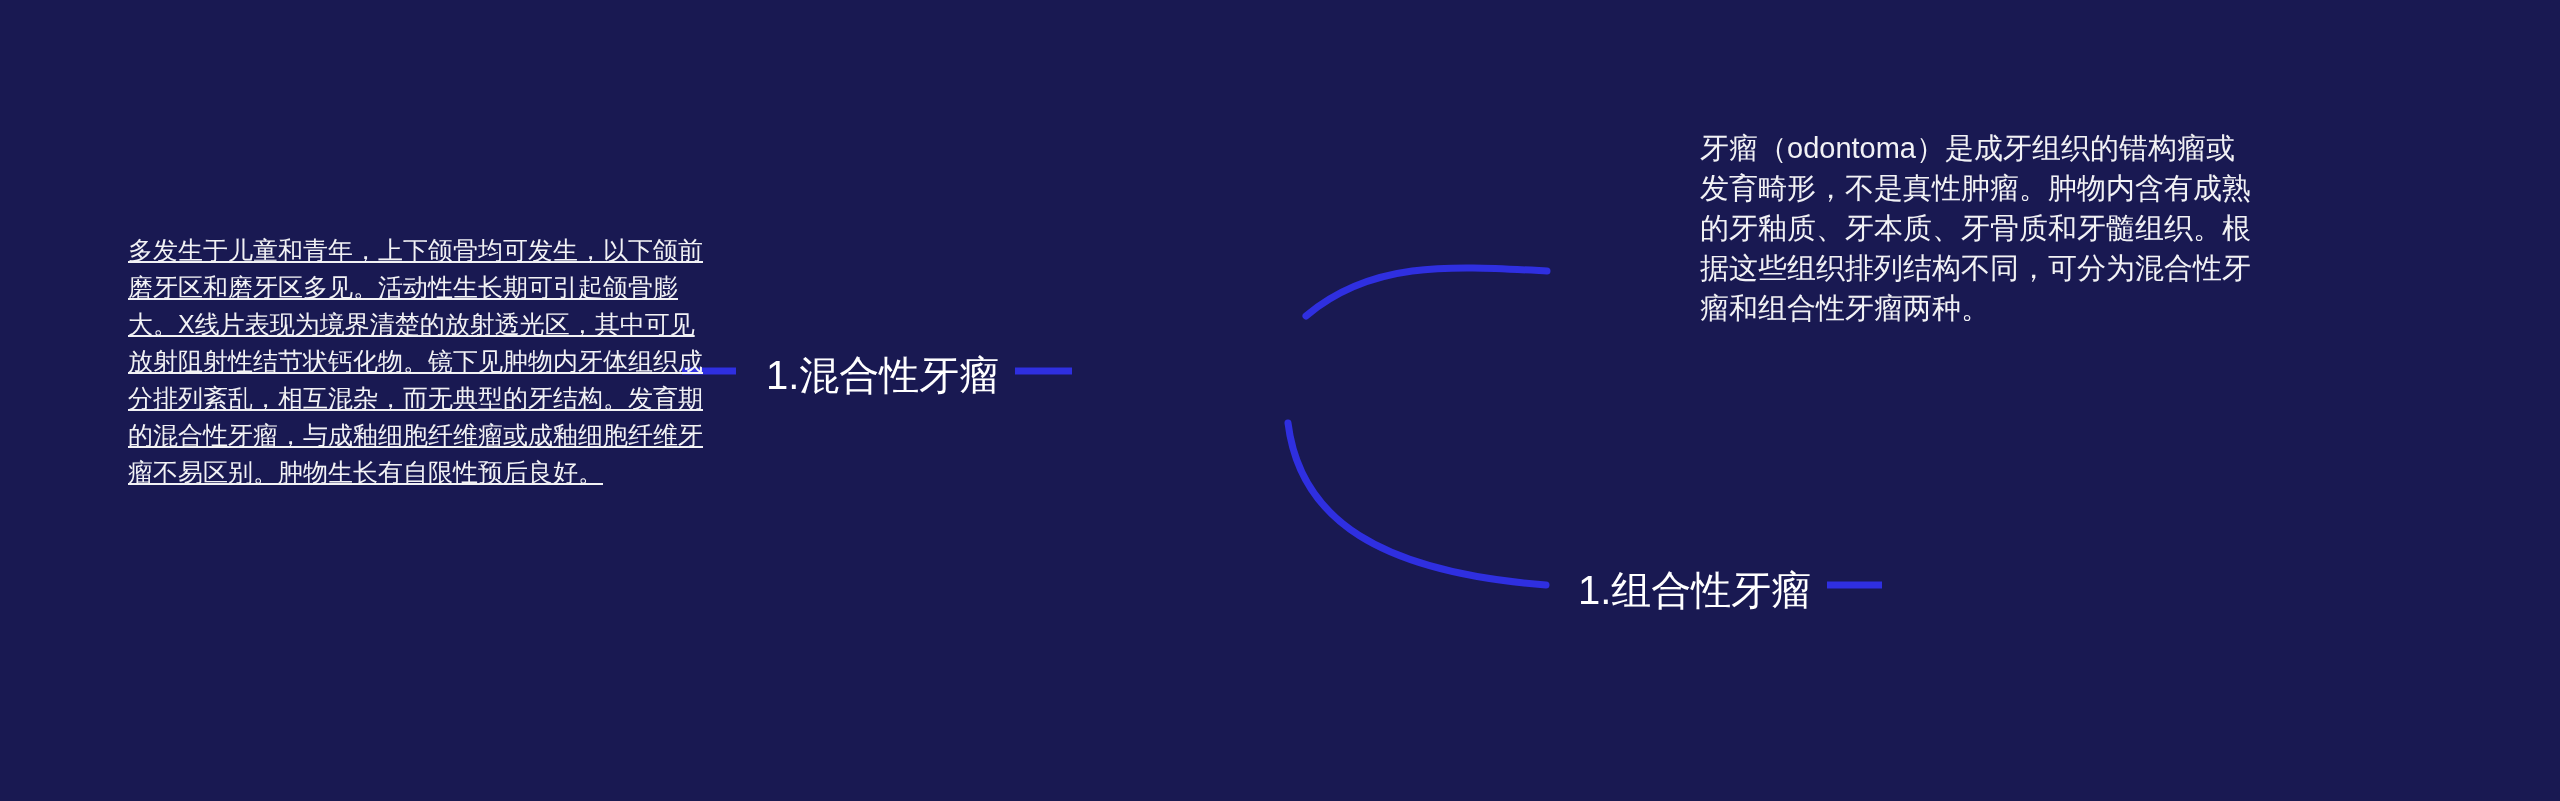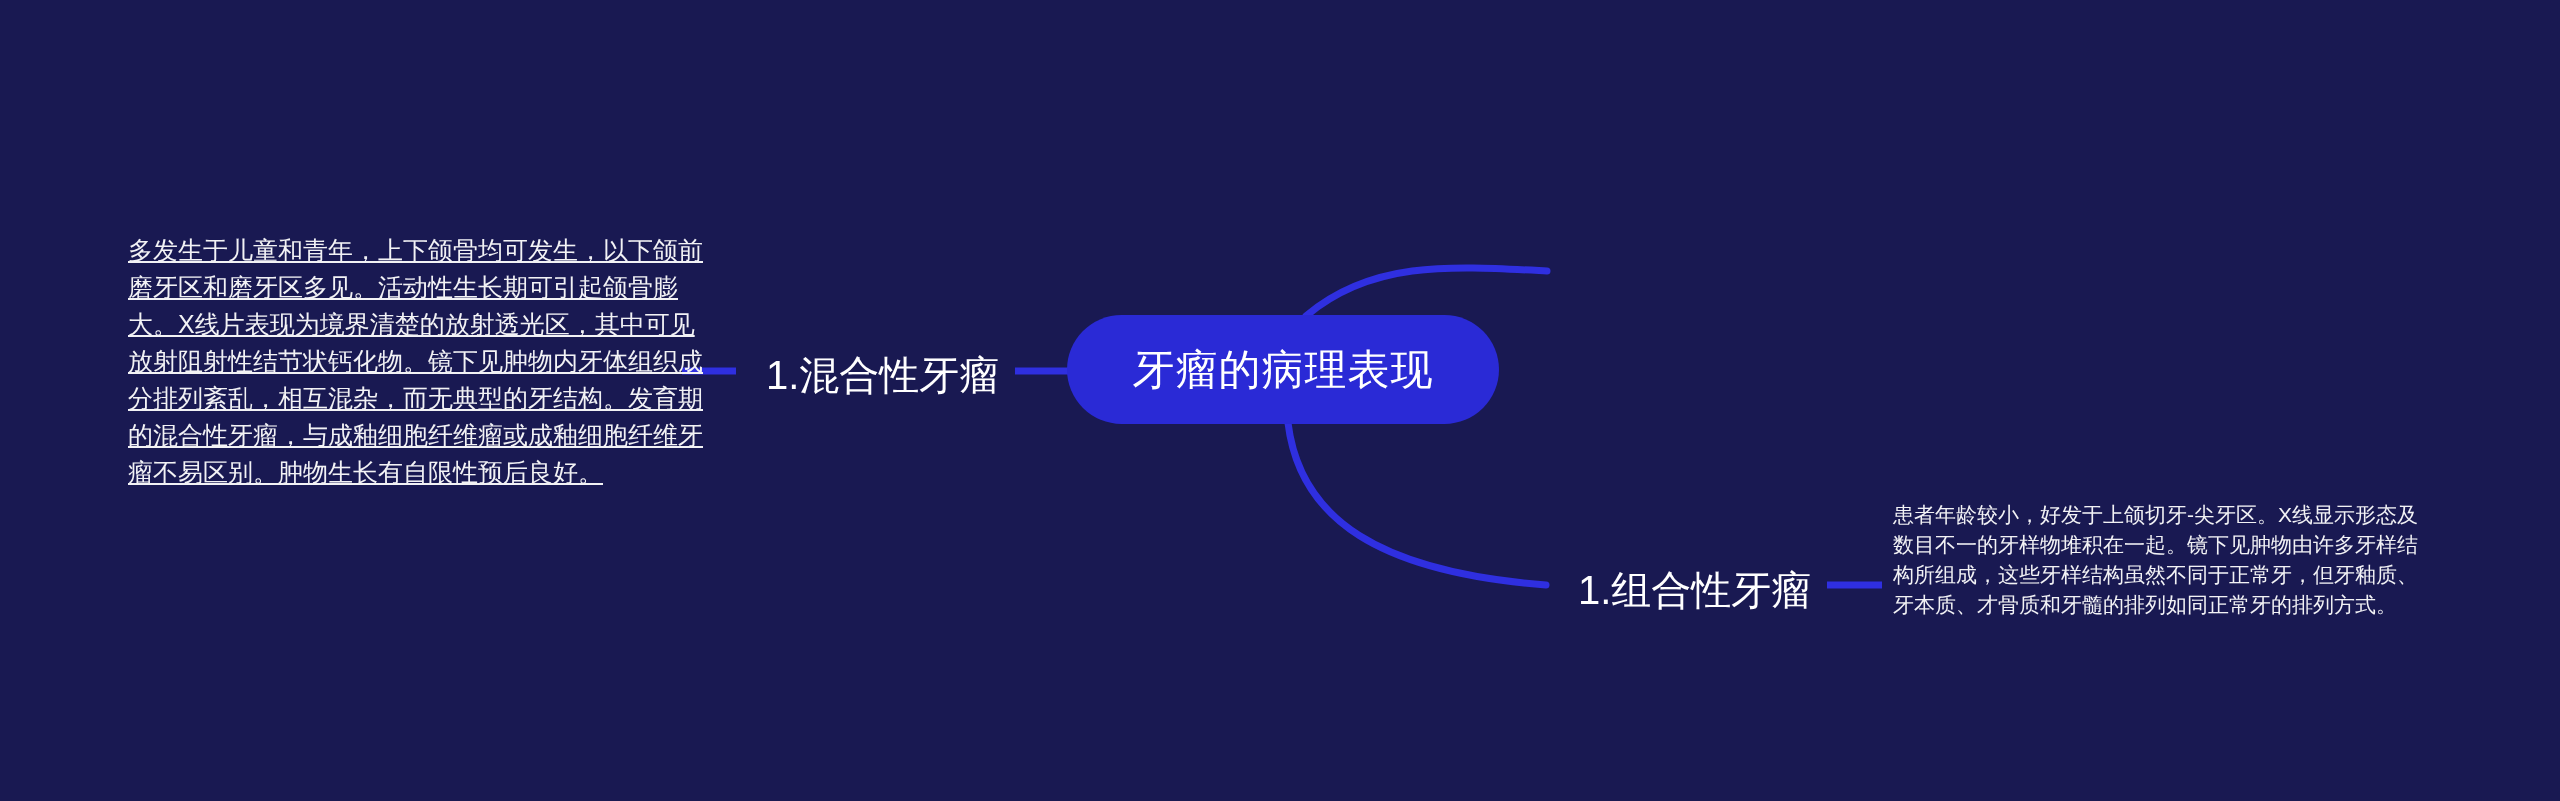--- a/index.html
+++ b/index.html
@@ -101,26 +101,23 @@
 
     <path d="M 1015 371 L 1072 371" stroke="#2f2fe0" stroke-width="7" fill="none" stroke-linecap="butt"></path>
 
     <path d="M 1306 316 C 1372 260, 1452 266, 1547 271" stroke="#2f2fe0" stroke-width="7" fill="none" stroke-linecap="round"></path>
 
     <path d="M 1288 423 C 1300 520, 1380 572, 1546 585" stroke="#2f2fe0" stroke-width="7" fill="none" stroke-linecap="round"></path>
 
     <path d="M 1827 585 L 1882 585" stroke="#2f2fe0" stroke-width="7" fill="none" stroke-linecap="butt"></path>
   </svg>
 
-  <div class="node-central">
-    <span class="label">牙瘤的病理表现</span>
-  </div>
 
   <div class="branch-label" id="branch-label-1">1.混合性牙瘤</div>
 
   <div class="branch-label" id="branch-label-2">1.组合性牙瘤</div>
 
   <div class="leaf-text" id="leaf-text-left">多发生于儿童和青年，上下颌骨均可发生，以下颌前磨牙区和磨牙区多见。活动性生长期可引起颌骨膨大。X线片表现为境界清楚的放射透光区，其中可见放射阻射性结节状钙化物。镜下见肿物内牙体组织成分排列紊乱，相互混杂，而无典型的牙结构。发育期的混合性牙瘤，与成釉细胞纤维瘤或成釉细胞纤维牙瘤不易区别。肿物生长有自限性预后良好。</div>
 
+  <div class="leaf-text" id="leaf-text-topright">牙瘤（odontoma）是成牙组织的错构瘤或发育畸形，不是真性肿瘤。肿物内含有成熟的牙釉质、牙本质、牙骨质和牙髓组织。根据这些组织排列结构不同，可分为混合性牙瘤和组合性牙瘤两种。</div>
 
-  <div class="leaf-text" id="leaf-text-bottomright">患者年龄较小，好发于上颌切牙-尖牙区。X线显示形态及数目不一的牙样物堆积在一起。镜下见肿物由许多牙样结构所组成，这些牙样结构虽然不同于正常牙，但牙釉质、牙本质、才骨质和牙髓的排列如同正常牙的排列方式。</div>
 
 </div>
 
 </body></html>

